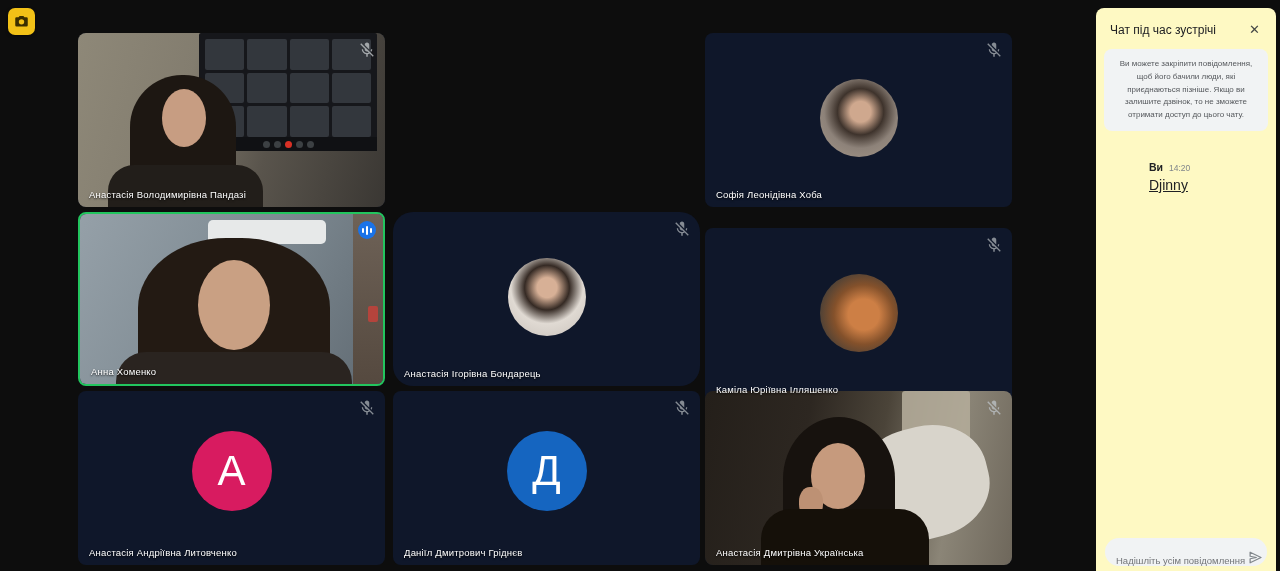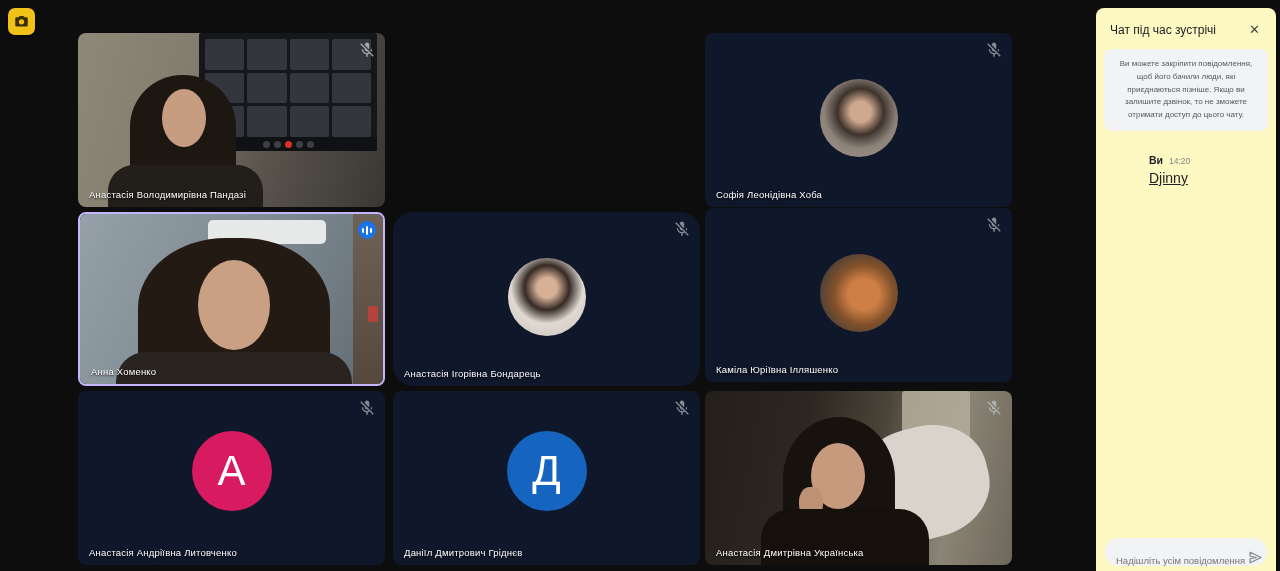--- a/index.html
+++ b/index.html
@@ -4,21 +4,21 @@
 <style>
   * { margin:0; padding:0; box-sizing:border-box; }
   html,body { width:1280px; height:571px; background:#0d0d0d; font-family:"Liberation Sans", sans-serif; overflow:hidden; }
   .stage { position:relative; width:1280px; height:571px; background:#0d0d0d; }
 
   
   .shot-badge { position:absolute; left:8px; top:8px; width:27px; height:27px; background:#f2c117; border-radius:7px; display:flex; align-items:center; justify-content:center; cursor:pointer; box-shadow:0 1px 3px rgba(0,0,0,.5); }
 
   
   .tile { position:absolute; width:307px; height:174px; background:#0f172a; border-radius:8px; overflow:hidden; }
-  .tile.speaking { border:2px solid #c4b5fd; }
+  .tile.speaking { border:2px solid #22c55e; }
   .tile .name { position:absolute; left:11px; bottom:7px; color:#fff; font-size:9.5px; letter-spacing:.2px; text-shadow:0 1px 2px rgba(0,0,0,.85); z-index:6; }
   .tile .mic { position:absolute; right:9px; top:8px; width:18px; height:18px; z-index:6; opacity:.85; }
   .tile .audio-ind { position:absolute; right:7px; top:7px; width:18px; height:18px; border-radius:50%; background:#1a73e8; display:flex; align-items:center; justify-content:center; gap:1.5px; z-index:6; }
   .audio-ind i { width:2.2px; background:#fff; border-radius:2px; display:block; }
   .audio-ind i:nth-child(1){height:5px;} .audio-ind i:nth-child(2){height:9px;} .audio-ind i:nth-child(3){height:5px;}
 
   
   .pavatar { position:absolute; left:50%; top:46px; transform:translateX(-50%); width:78px; height:78px; border-radius:50%; z-index:3; }
   .photo-olha   { background:radial-gradient(circle at 50% 30%, #efe6cf 0 16%, #d8c9a8 24%, rgba(0,0,0,0) 42%), radial-gradient(circle at 50% 72%, #ece5d8 0 26%, rgba(0,0,0,0) 52%), radial-gradient(circle at 28% 18%, #8aa45c, #5c7a3e 55%, #3c5628 100%); }
   .photo-sofia  { background:radial-gradient(circle at 52% 42%, #cfa88e 0 17%, #3e332c 38%, #8d8279 60%, #a79a8b 100%); }
@@ -57,21 +57,21 @@
   .scene9 .hair { position:absolute; left:78px; top:26px; width:112px; height:124px; background:#17120e; border-radius:50% 50% 22% 22%; }
   .scene9 .face { position:absolute; left:106px; top:52px; width:54px; height:66px; background:#c69a7d; border-radius:50%; }
   .scene9 .hand { position:absolute; left:94px; top:96px; width:24px; height:32px; background:#bd9174; border-radius:45%; }
   .scene9 .body { position:absolute; left:56px; top:118px; width:168px; height:62px; background:#151009; border-radius:30px 30px 0 0; }
 
   
   .chat { position:absolute; left:1096px; top:8px; width:180px; height:570px; background:#fef9c3; border-radius:8px; overflow:hidden; }
   .chat-header { display:flex; align-items:center; justify-content:space-between; padding:13px 14px 9px 14px; }
   .chat-title { font-size:12px; color:#202124; }
   .chat-close { font-size:13px; color:#444746; cursor:pointer; line-height:1; padding:2px; }
-  .chat-info { margin:2px 8px 9px 8px; background:#f1f3f4; border-radius:8px; padding:9px 8px; font-size:8px; line-height:1.6; color:#55585c; text-align:center; }
+  .chat-info { margin:2px 8px 16px 8px; background:#f1f3f4; border-radius:8px; padding:9px 8px; font-size:8px; line-height:1.6; color:#55585c; text-align:center; }
   .chat-msg { padding:14px 14px 0 25px;margin-left:28px; }
   .chat-msg .meta { display:flex; align-items:baseline; gap:6px; }
   .chat-msg .sender { font-size:10.5px; font-weight:bold; color:#202124; }
   .chat-msg .time { font-size:8.5px; color:#80868b; }
   .chat-msg .text { margin-top:4px; font-size:14px; color:#202124;text-decoration:underline; }
   .chat-inputbar { position:absolute; left:9px; right:9px; bottom:12px; height:28px; background:#f1f3f4; border-radius:16px; display:flex; align-items:flex-end; padding:0 8px 0 11px; }
   .chat-inputbar input { flex:1; border:none; outline:none; background:transparent; font-size:9.5px; color:#202124; font-family:"Liberation Sans", sans-serif; }
   .chat-inputbar input::placeholder { color:#737578; }
   .send-btn { width:18px; height:18px; display:flex; align-items:center; justify-content:center; cursor:pointer; }
 </style>
@@ -152,21 +152,21 @@
   <div class="tile" style="left:393px; top:212px;border-radius:20px;">
     <div class="pavatar photo-nastia"></div>
     <span class="mic">
       <svg width="18" height="18" viewBox="0 0 24 24">
           <path fill="#9aa0a6" d="M19 11h-1.7c0 .74-.16 1.43-.43 2.05l1.23 1.23c.56-.98.9-2.09.9-3.28zm-4.02.17c0-.06.02-.11.02-.17V5c0-1.66-1.34-3-3-3S9 3.34 9 5v.18l5.98 5.99zM4.27 3 3 4.27l6.01 6.01V11c0 1.66 1.33 3 2.99 3 .22 0 .44-.03.65-.08l1.66 1.66c-.71.33-1.5.52-2.31.52-2.76 0-5.3-2.1-5.3-5.1H5c0 3.41 2.72 6.23 6 6.72V21h2v-3.28c.91-.13 1.77-.45 2.54-.9L19.73 21 21 19.73 4.27 3z"></path>
         </svg>
     </span>
     <div class="name">Анастасія Ігорівна Бондарець</div>
   </div>
 
-  <div class="tile" style="left:705px; top:208px;">
+  <div class="tile" style="left:705px; top:228px;">
     <div class="pavatar photo-kamila"></div>
     <span class="mic">
       <svg width="18" height="18" viewBox="0 0 24 24">
           <path fill="#9aa0a6" d="M19 11h-1.7c0 .74-.16 1.43-.43 2.05l1.23 1.23c.56-.98.9-2.09.9-3.28zm-4.02.17c0-.06.02-.11.02-.17V5c0-1.66-1.34-3-3-3S9 3.34 9 5v.18l5.98 5.99zM4.27 3 3 4.27l6.01 6.01V11c0 1.66 1.33 3 2.99 3 .22 0 .44-.03.65-.08l1.66 1.66c-.71.33-1.5.52-2.31.52-2.76 0-5.3-2.1-5.3-5.1H5c0 3.41 2.72 6.23 6 6.72V21h2v-3.28c.91-.13 1.77-.45 2.54-.9L19.73 21 21 19.73 4.27 3z"></path>
         </svg>
     </span>
     <div class="name">Каміла Юріївна Ілляшенко</div>
   </div>
 
   <div class="tile" style="left:78px; top:391px;">

